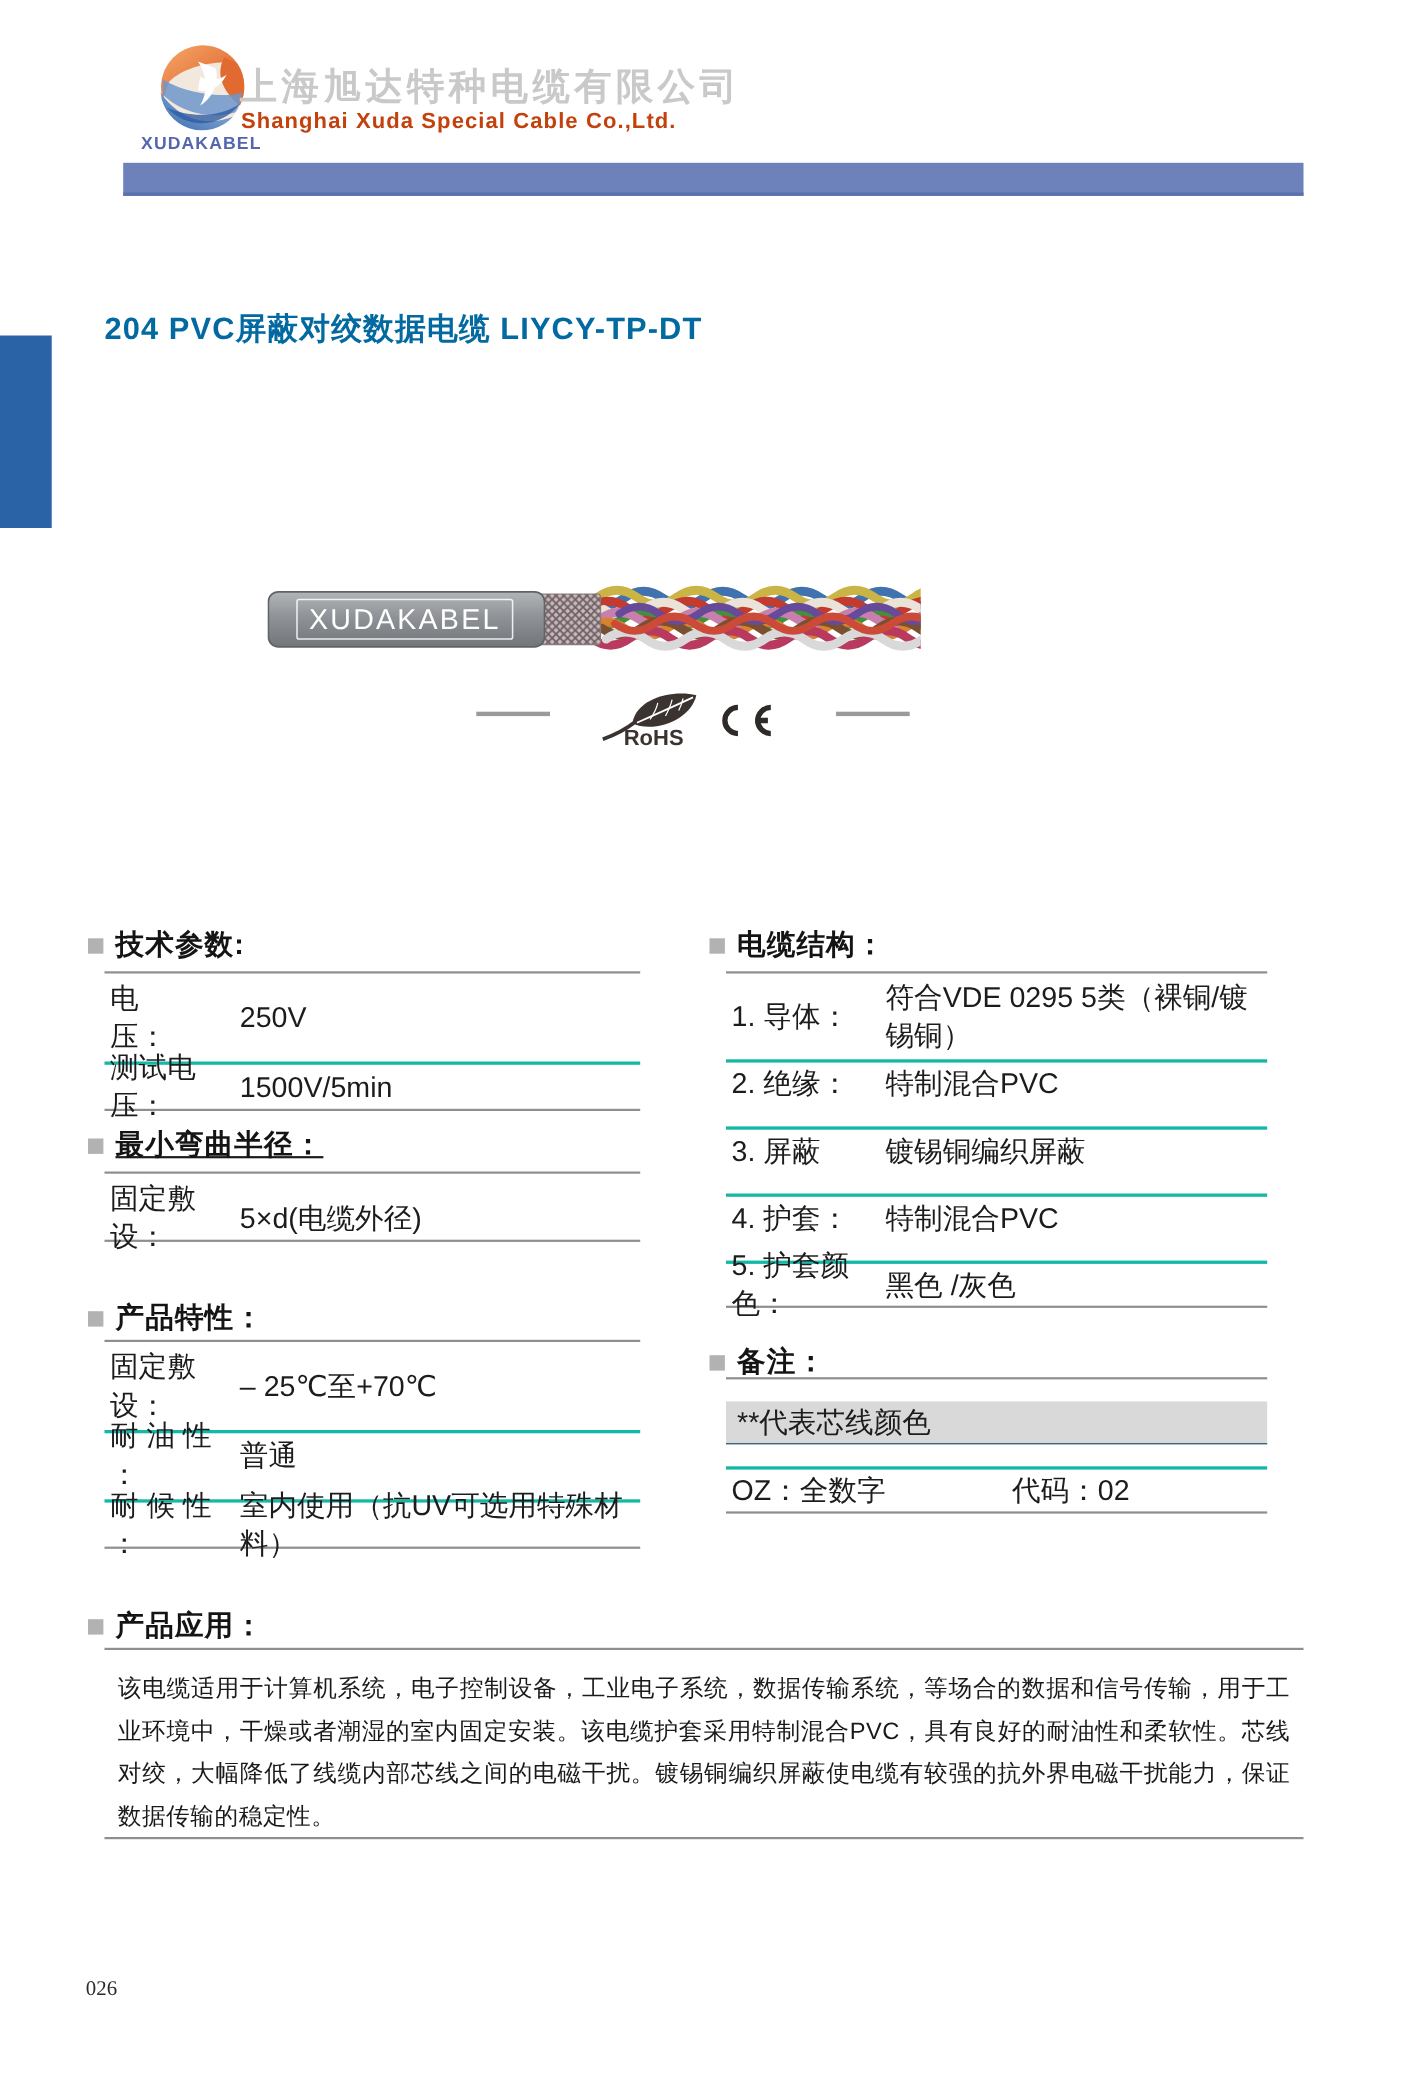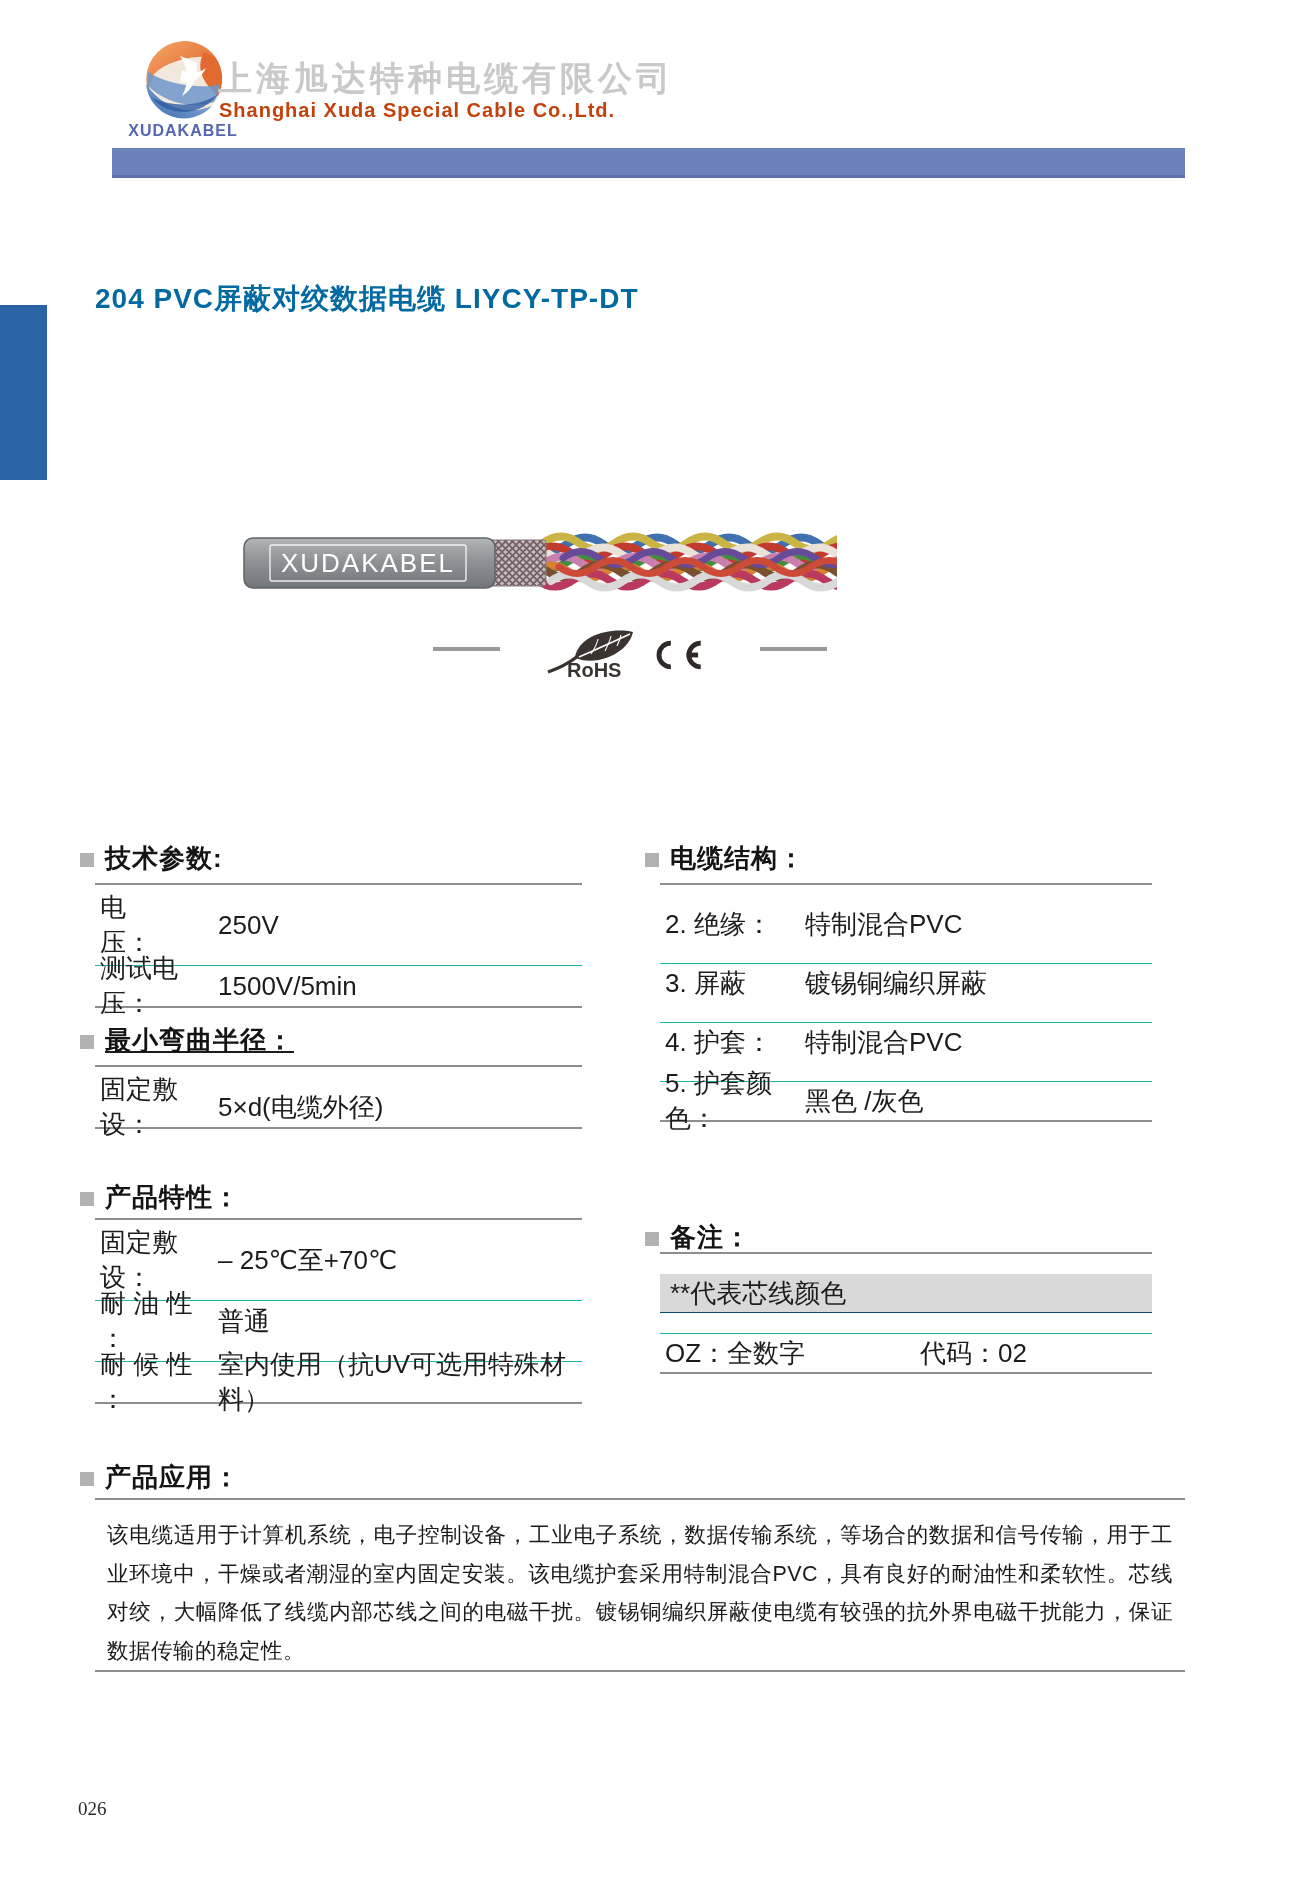--- a/index.html
+++ b/index.html
@@ -31,21 +31,21 @@
   .rohs{position:absolute;left:545px;top:626px;}
   .ce{position:absolute;left:648px;top:639px;}
 
   
   .sec-head{position:absolute;display:flex;align-items:center;gap:11px;}
   .sec-head .bullet{width:14px;height:14px;background:#b2b2b2;flex:0 0 auto;margin-top:3px;}
   .sec-head .txt{font-size:26px;font-weight:bold;color:#141414;letter-spacing:1px;}
 
   .dtable{position:absolute;border-top:2px solid #8e8e8e;border-bottom:2px solid #8e8e8e;}
   .trow{display:flex;align-items:center;height:40px;font-size:26px;margin-top:20px;}
-  .trow + .trow{border-top:1px solid #14b8a6;}
+  .trow + .trow{border-top:3px solid #14b8a6;}
   .tlabel{flex:0 0 auto;}
   .tvalue{flex:1 1 auto;}
   .lcol .tlabel{width:118px;padding-left:5px;}
   .rcol .tlabel{width:140px;padding-left:5px;}
   .rcol .trow{height:38px;}
   .notes .trow{height:38px;}
   .notes .gray-row{background:#d9d9d9;border-bottom:1px solid #0c4a6e;padding-left:10px;}
   .notes .ncode{margin-left:60px;}
   .notes .nlabel{width:195px;padding-left:5px;}
 
@@ -189,20 +189,24 @@
       <span class="tvalue">室内使用（抗UV可选用特殊材料）</span>
     </div>
   </div>
 
   <div class="sec-head" style="left:645px;top:841px;">
     <span class="bullet"></span>
     <span class="txt">电缆结构：</span>
   </div>
   <div class="dtable rcol" style="left:660px;top:883px;width:492px;">
     <div class="trow">
+      <span class="tlabel">1. 导体：</span>
+      <span class="tvalue">符合VDE 0295 5类（裸铜/镀锡铜）</span>
+    </div>
+    <div class="trow">
       <span class="tlabel">2. 绝缘：</span>
       <span class="tvalue">特制混合PVC</span>
     </div>
     <div class="trow">
       <span class="tlabel">3. 屏蔽</span>
       <span class="tvalue">镀锡铜编织屏蔽</span>
     </div>
     <div class="trow">
       <span class="tlabel">4. 护套：</span>
       <span class="tvalue">特制混合PVC</span>

